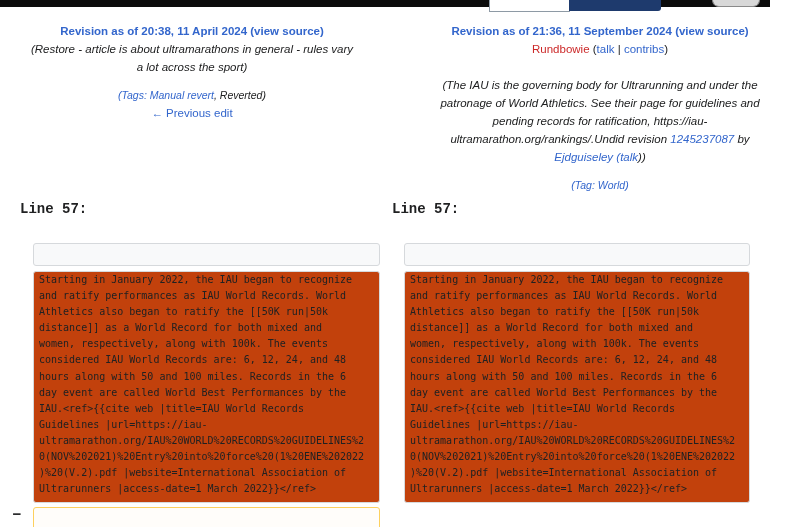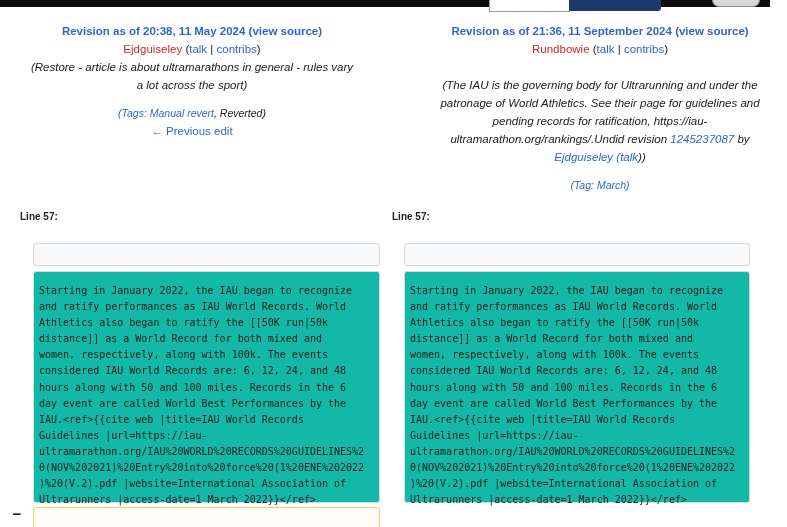--- a/index.html
+++ b/index.html
@@ -21,50 +21,47 @@
   .rev-header.left{left:8px;width:368px;}
   .rev-header.right{left:410px;width:380px;}
   .rev-title{font-weight:bold;}
   a{text-decoration:none;cursor:pointer;}
   .blue{color:#3366cc;}
   .red{color:#cc2929;}
   .comment{font-style:italic;white-space:pre-line;}
   .tagline{font-size:10.5px;font-style:italic;margin-top:10px;}
   .muted{color:#202122;}
   
-  .line-header{position:absolute;top:211px;font-size:10px;font-weight:bold;color:#202122;}
+  .line-header{position:absolute;top:201px;font-size:14px;font-weight:bold;color:#202122;font-family:Liberation Mono, monospace;}
   .line-header.left{left:20px;}
   .line-header.right{left:392px;}
   .ctx-box{position:absolute;background:#f8f9fa;border:1px solid #d6d9dc;border-radius:3px;box-sizing:border-box;}
   .ctx-empty{top:243px;height:23px;}
-  .ctx-para{top:271px;height:232px;padding:11px 5px;
+  .ctx-para{top:271px;height:232px;padding:0 5px;
     font-family:"DejaVu Sans Mono", monospace;font-size:10px;line-height:16.1px;
-    white-space:pre-wrap;word-break:break-all;color:#202122;background:#14b8a6;}
+    white-space:pre-wrap;word-break:break-all;color:#202122;background:#c2410c;}
   .col-l{left:33px;width:347px;}
   .col-r{left:404px;width:346px;}
   .del-marker{position:absolute;left:6px;top:505px;width:22px;text-align:center;
     font-size:15px;font-weight:bold;color:#202122;}
   .del-box{position:absolute;left:33px;top:507px;width:347px;height:28px;
     background:#fffdfa;border:1.5px solid #fdd05e;border-radius:3px;box-sizing:border-box;}
 </style>
 </head>
 <body>
 
 <div class="topbar"></div>
 <div class="search-remnant"></div>
 <div class="navy-remnant"></div>
 <div class="gray-remnant"></div>
 
 <div class="rev-header left">
   <div class="rev-title">
-    <a class="blue">Revision as of 20:38, 11 May 2024</a>
+    <a class="blue">Revision as of 20:38, 11 April 2024</a>
     <a class="blue">(view source)</a>
-  </div>
-  <div>
-    <a class="red">Ejdguiseley</a><span class="muted"> (</span><a class="blue">talk</a><span class="muted"> | </span><a class="blue">contribs</a><span class="muted">)</span>
   </div>
   <div class="comment">(Restore - article is about ultramarathons in general - rules vary
 a lot across the sport)</div>
   <div class="tagline">
     <span class="blue">(Tags: </span><a class="blue">Manual revert</a><span class="muted">, Reverted)</span>
   </div>
   <div>
     <a class="blue">← Previous edit</a>
   </div>
 </div>
@@ -78,21 +75,21 @@
     <a class="red">Rundbowie</a><span class="muted"> (</span><a class="blue">talk</a><span class="muted"> | </span><a class="blue">contribs</a><span class="muted">)</span>
   </div>
   <div class="comment">
     <span>(The IAU is the governing body for Ultrarunning and under the
 patronage of World Athletics. See their page for guidelines and
 pending records for ratification, https://iau-
 ultramarathon.org/rankings/.Undid revision </span><a class="blue">1245237087</a><span> by
 </span><a class="blue">Ejdguiseley</a><span class="blue"> (</span><a class="blue">talk</a><span>))</span>
   </div>
   <div class="tagline">
-    <span class="blue">(Tag: </span><a class="blue">March</a><span class="blue">)</span>
+    <span class="blue">(Tag: </span><a class="blue">World</a><span class="blue">)</span>
   </div>
 </div>
 
 <div class="line-header left">Line 57:</div>
 <div class="line-header right">Line 57:</div>
 
 <div class="ctx-box ctx-empty col-l"></div>
 <div class="ctx-box ctx-empty col-r"></div>
 
 <div class="ctx-box ctx-para col-l">Starting in January 2022, the IAU began to recognize

